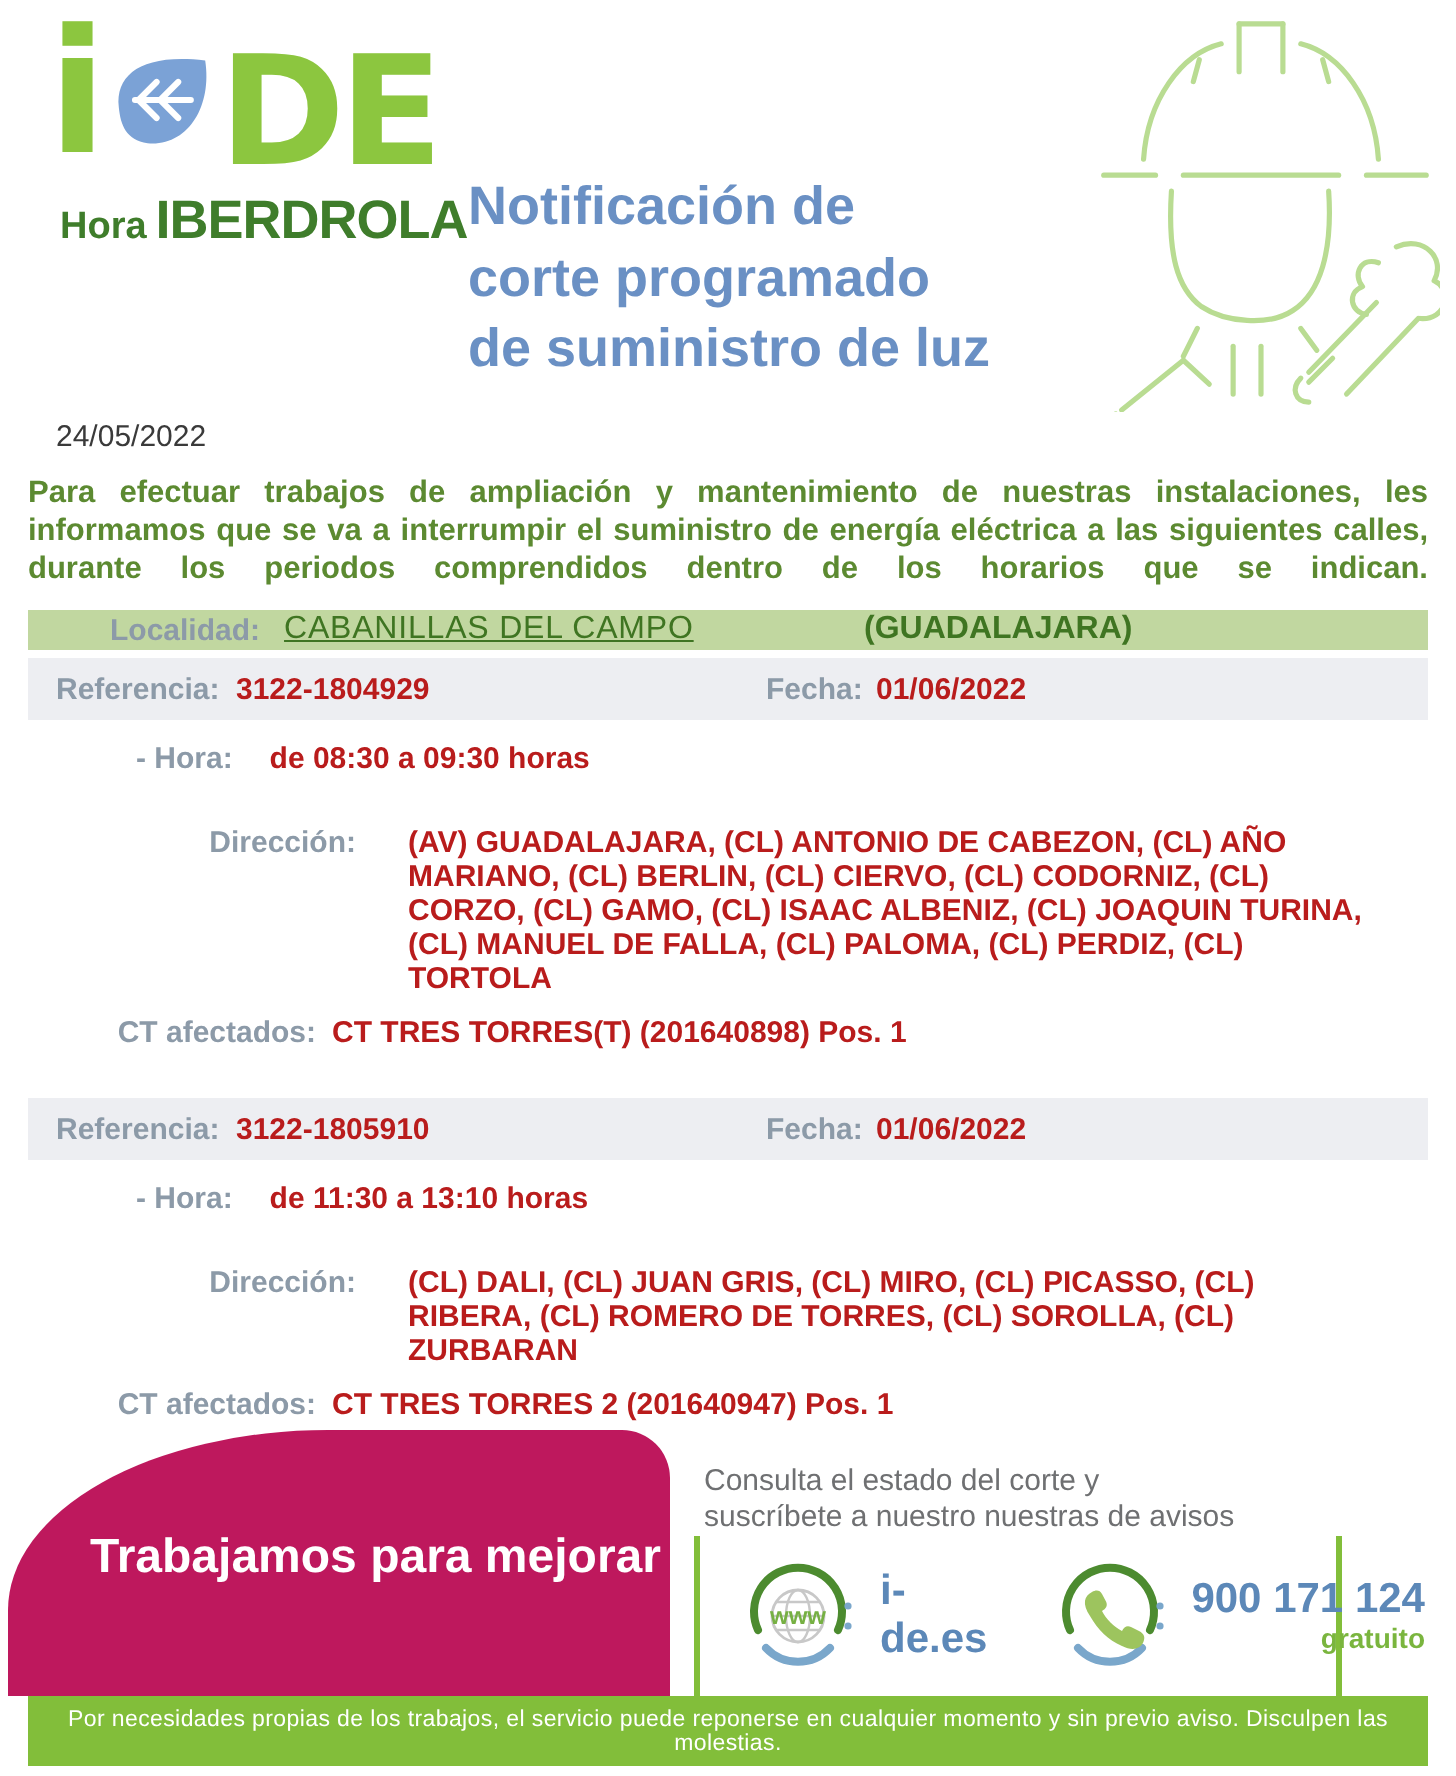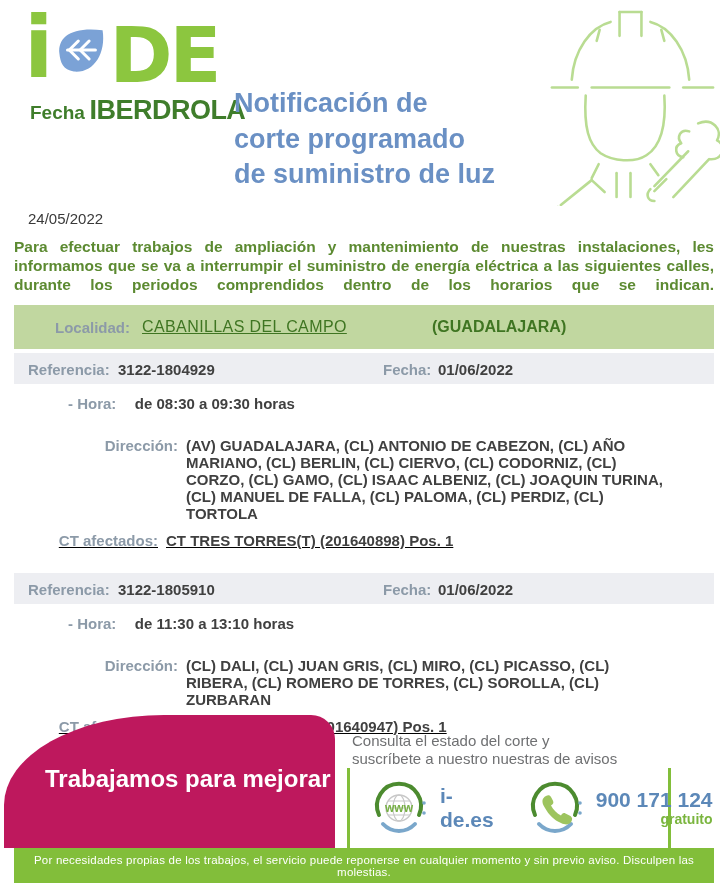--- a/index.html
+++ b/index.html
@@ -24,43 +24,43 @@
   .doc-title { position:absolute; left:234px; top:86px; width:300px;
     color:#6a90c4; font-size:27px; font-weight:bold; line-height:1.32; }
   .worker-icon { position:absolute; right:8px; top:2px; }
 
   
   .doc-date { margin:4px 0 0 28px; font-size:15px; color:#3a3a3a; }
   .intro { margin:10px 14px 0 14px; color:#5c8a31; font-weight:bold; font-size:15.5px;
     line-height:19px; text-align:justify; text-align-last:justify; }
 
   
-  .loc-bar { margin:11px 14px 0 14px; height:44px; background:#c1d7a0; position:relative;
+  .loc-bar { margin:11px 14px 0 14px; height:20px; background:#c1d7a0; position:relative;
     display:flex; align-items:center; }
   .lbl { color:#8c9aa8; font-weight:bold; font-size:15px; }
-  .val { color:#404040; font-weight:bold; font-size:15px; }
+  .val { color:#b91c1c; font-weight:bold; font-size:15px; }
   .loc-label { margin-left:41px; }
   .loc-value { margin-left:12px; font-size:16px; text-decoration:underline; letter-spacing:0.4px; color:#3f7522; }
   .loc-prov  { position:absolute; left:418px; font-size:16px; color:#3f7522; font-weight:bold; }
 
   
   .ref-bar { margin:4px 14px 0 14px; height:31px; background:#edeef2; position:relative; }
   .ref-bar span { position:absolute; top:50%; transform:translateY(-50%); white-space:nowrap; }
   .ref-label   { left:14px; }
   .ref-value   { left:104px; }
   .fecha-label { left:369px; }
   .fecha-value { left:424px; }
 
   
   .hora-row { margin:11px 14px 0 68px; }
   .hora-value { margin-left:14px; }
   .dir-row { margin:24px 14px 0 14px; display:flex; }
   .dir-label { width:164px; text-align:right; flex:none; }
-  .dir-value { margin-left:8px; width:478px; line-height:17px; }
-  .ct-row { margin:10px 14px 0 14px; display:flex;text-decoration:underline; }
+  .dir-value { margin-left:26px; width:478px; line-height:17px; }
+  .ct-row { margin:10px 14px 0 14px; display:flex; }
   .ct-label { width:144px; text-align:right; flex:none; }
   .ct-value { margin-left:8px; }
   .ref-section-2 { margin-top:24px; }
 
   
   .footer { position:absolute; left:0; top:710px; width:728px; height:172px; }
   .dome { position:absolute; left:4px; top:5px; width:331px; height:133px; background:#be185d;
     border-top-left-radius:160px 90px; border-top-right-radius:24px; }
   .slogan  { position:absolute; left:41px; top:50px; color:#ffffff; font-size:24px; font-weight:bold; white-space:nowrap; }
   .website { position:absolute; left:41px; top:88px; color:#f2f8e9; font-size:22px; white-space:nowrap; }
@@ -90,21 +90,21 @@
         <span class="logo-i">i</span>
         <svg class="leaf" viewBox="0 0 60 60">
           <path d="M6 34 C4 15 20 4 54 8 C58 34 44 56 22 54 C10 52 7 44 6 34 Z" fill="#7ba2d6"></path>
           <path d="M46 30 L15 30" stroke="#ffffff" stroke-width="3.4" fill="none" stroke-linecap="round"></path>
           <path d="M27 20 L17 30 L27 40" stroke="#ffffff" stroke-width="3.4" fill="none" stroke-linecap="round" stroke-linejoin="round"></path>
           <path d="M39 20 L29 30 L39 40" stroke="#ffffff" stroke-width="3.4" fill="none" stroke-linecap="round" stroke-linejoin="round"></path>
         </svg>
         <span class="logo-de">DE</span>
       </div>
       <div class="grupo-line">
-        <span class="grupo">Fecha</span>
+        <span class="grupo">Hora</span>
         <span class="iberdrola">IBERDROLA</span>
       </div>
     </div>
 
     <div class="doc-title">
       <div>Notificación de</div>
       <div>corte programado</div>
       <div>de suministro de luz</div>
     </div>
 

